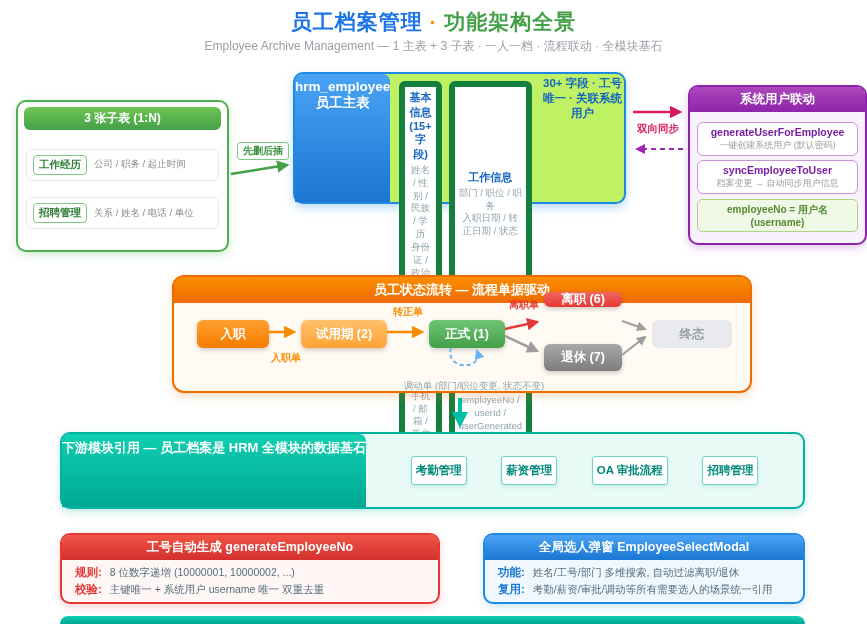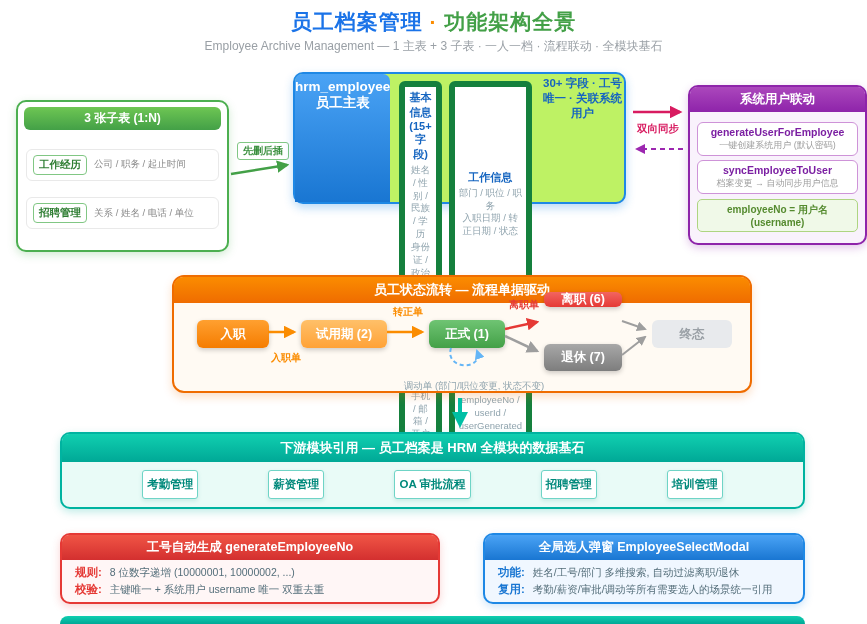--- a/index.html
+++ b/index.html
@@ -78,21 +78,21 @@
   .flow-label { position:absolute; width:56px; text-align:center; font-size:10px; font-weight:bold; color:#fb8c00; }
   .flow-label-1 { left:84px;  top:28px;margin-top:46px; }
   .flow-label-2 { left:206px; top:28px; }
   .flow-label-3 { left:322px; top:21px; color:#e53935; }
   .transfer-note { position:absolute; left:110px; top:103px; width:380px; text-align:center;
     color:#90a4ae; font-size:9.5px; }
 
   
   .downstream { left:60px; top:432px; width:745px; height:77px; background:#e9fbf7;
     border:2px solid #00b3a0; border-radius:10px; box-shadow:0 3px 8px rgba(0,179,160,.25);
-    display:flex; flex-direction:column; }
+    display:flex; flex-direction:row; }
   .downstream-header { background:linear-gradient(180deg,#10cfb0,#00a896); color:#fff; font-weight:bold;
     font-size:13px; text-align:center; padding:5px 0; border-radius:7px 7px 0 0; }
   .downstream-body { flex:1; display:flex; align-items:center; justify-content:space-evenly; padding:0 10px; }
   .module-btn { background:#fff; border:1.5px solid #6fd4c6; border-radius:3px; color:#00897b;
     font-weight:bold; font-size:11.5px; padding:6px 4px; text-align:center;
     box-shadow:0 2px 4px rgba(0,150,136,.15); white-space:nowrap; }
 
   
   .info-card { border-radius:10px; display:flex; flex-direction:column; }
   .empno { left:60px; top:533px; width:380px; height:71px; background:#fff6f6;
@@ -197,21 +197,20 @@
   <div class="transfer-note">调动单 (部门/职位变更, 状态不变)</div>
 </div>
 
 <div class="abs downstream">
   <div class="downstream-header">下游模块引用 — 员工档案是 HRM 全模块的数据基石</div>
   <div class="downstream-body">
     <div class="module-btn">考勤管理</div>
     <div class="module-btn">薪资管理</div>
     <div class="module-btn">OA 审批流程</div>
     <div class="module-btn">招聘管理</div>
-    <div class="module-btn">培训管理</div>
   </div>
 </div>
 
 <div class="abs info-card empno">
   <div class="info-card-header empno-header">工号自动生成 generateEmployeeNo</div>
   <div class="info-card-body">
     <div class="kv-row">
       <span class="kv-label kv-label-red">规则:</span>
       <span class="kv-desc">8 位数字递增 (10000001, 10000002, ...)</span>
     </div>

